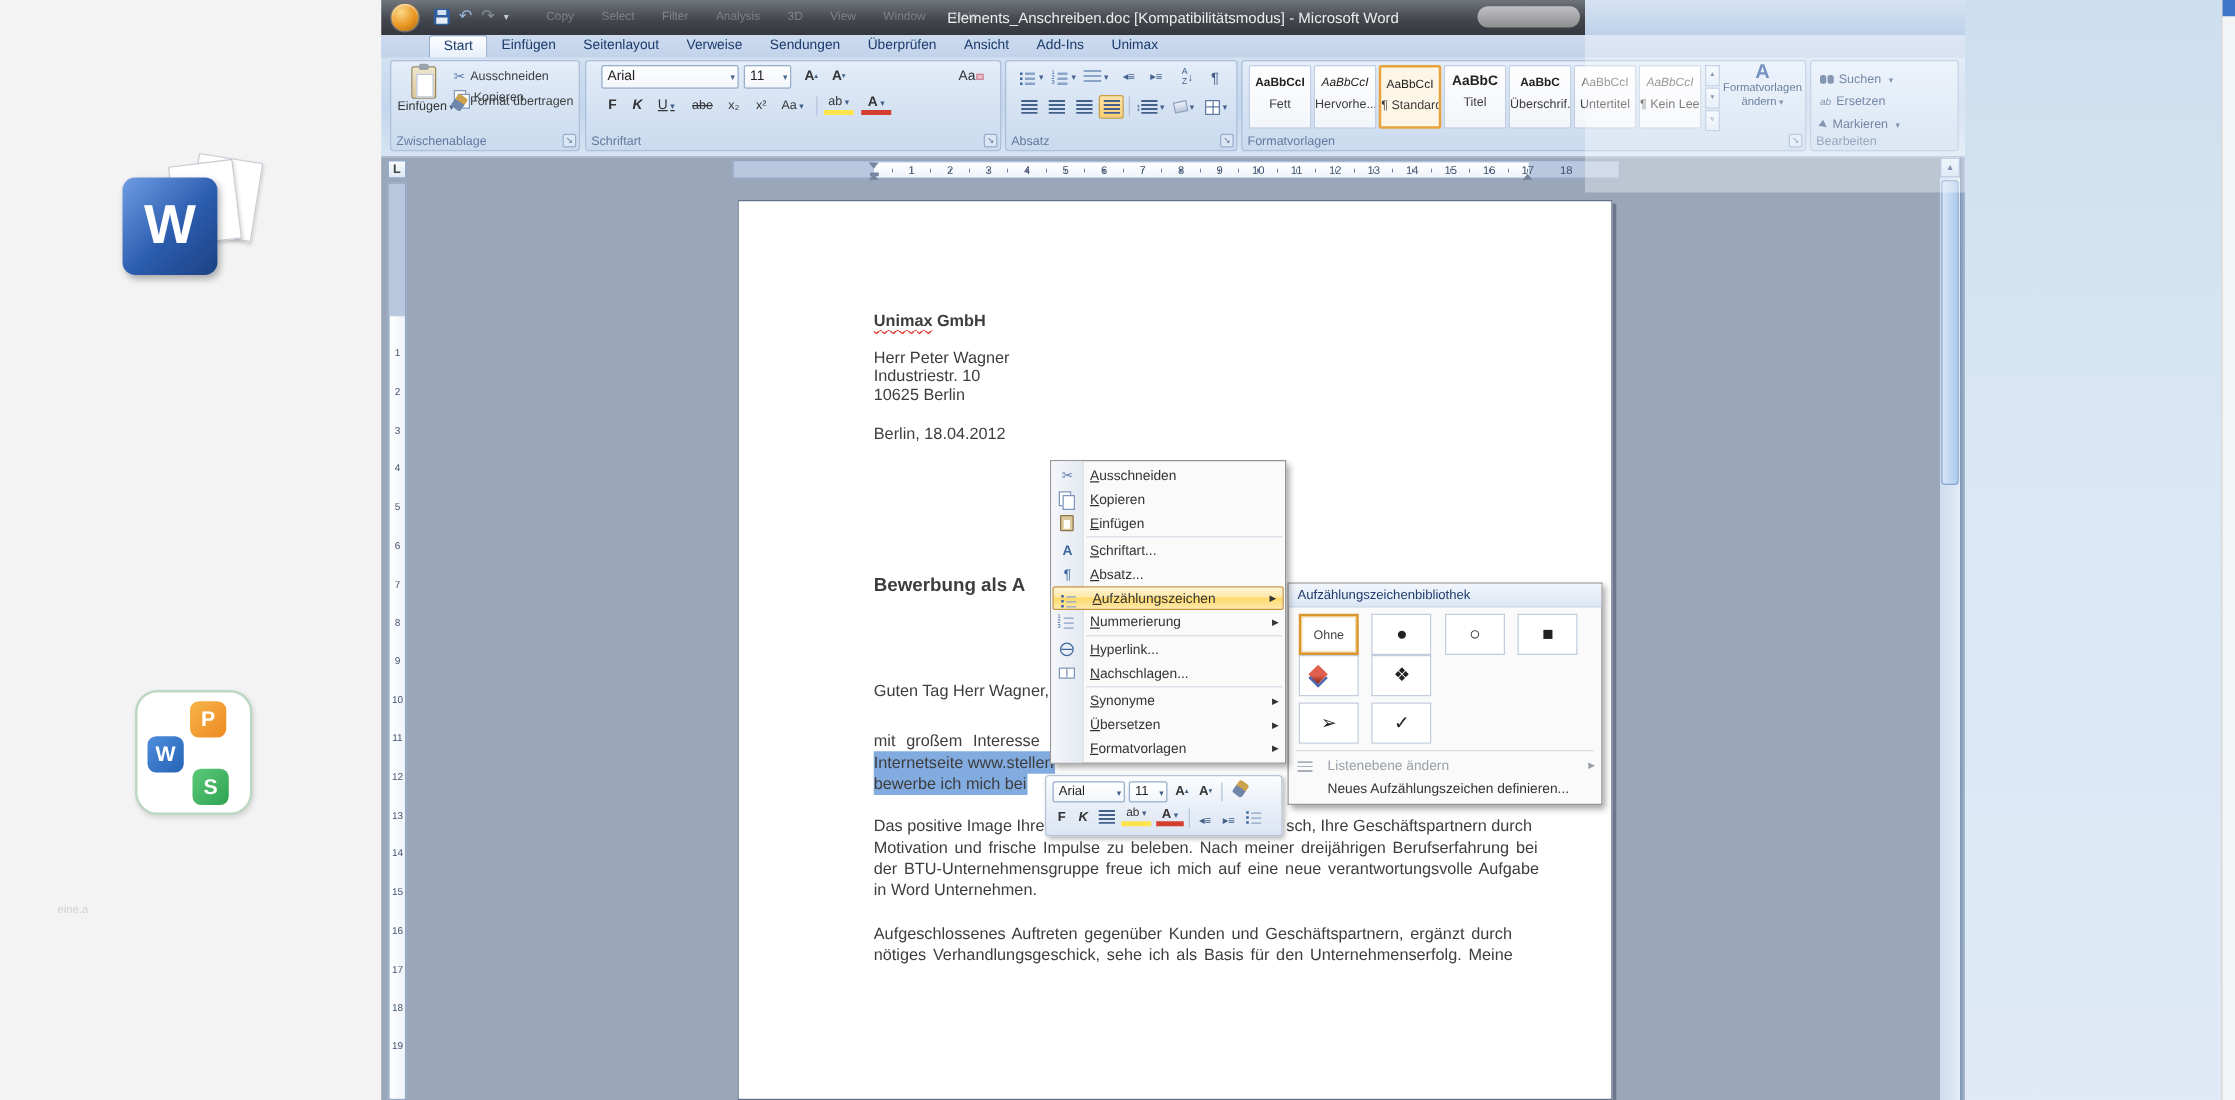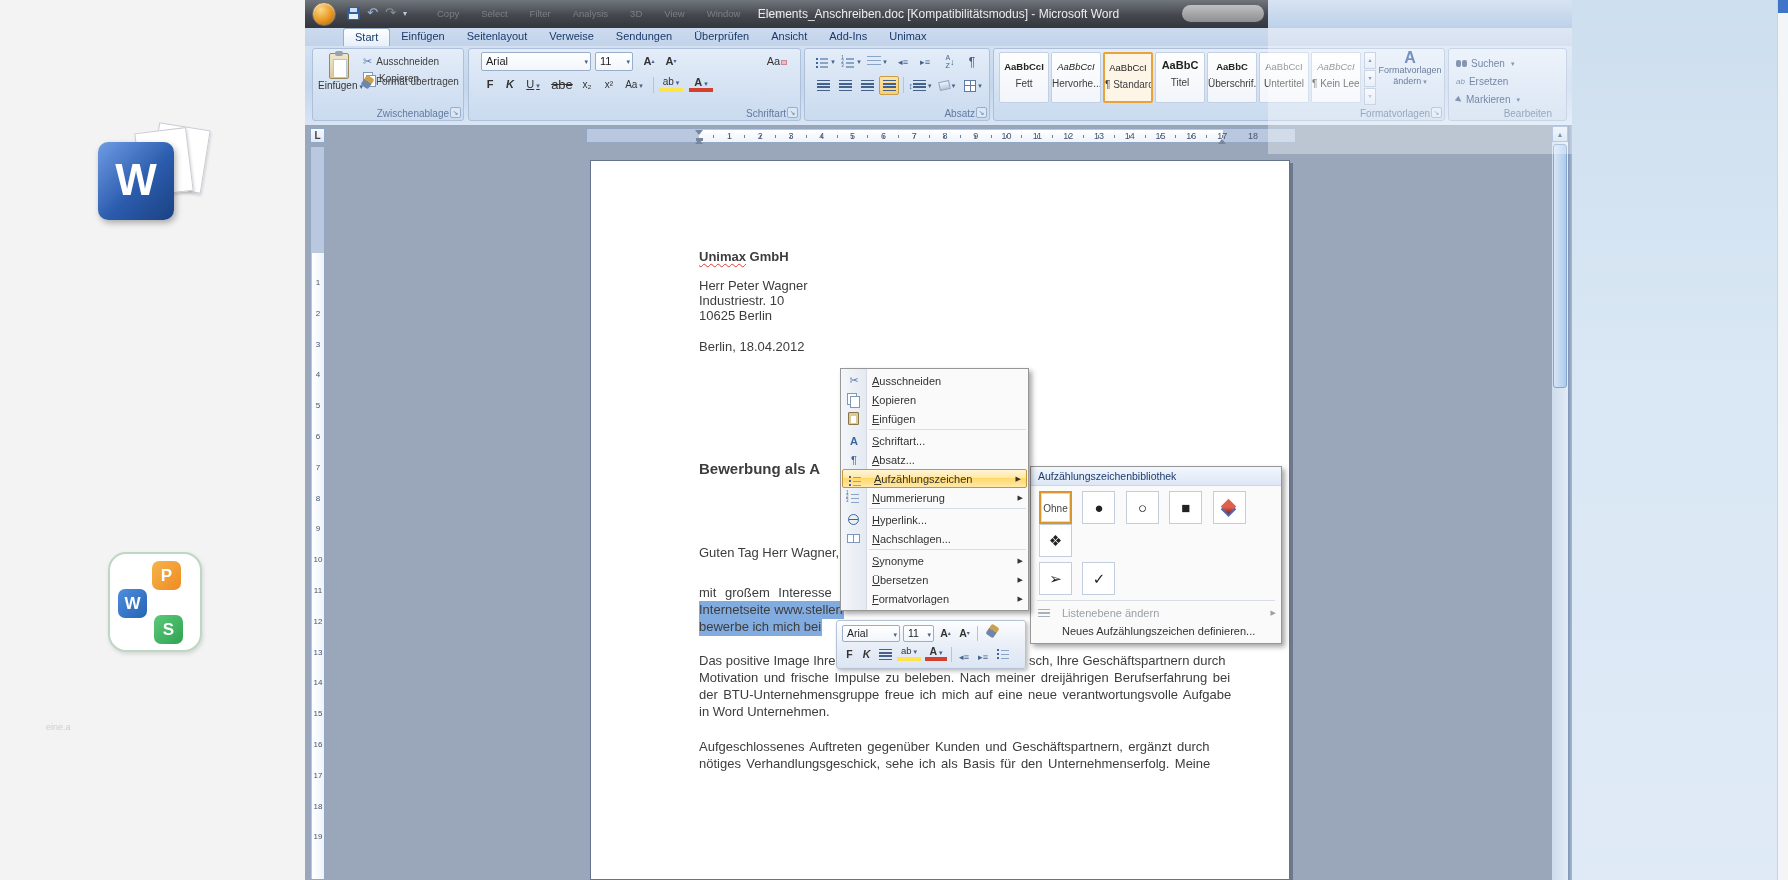--- a/index.html
+++ b/index.html
@@ -44,21 +44,21 @@
 .ghost{position:absolute;left:132px;top:8px;display:flex;gap:22px;font-size:9.5px;color:rgba(255,255,255,.27)}
 .pill{position:absolute;left:877px;top:5px;width:82px;height:17px;border-radius:9px;background:linear-gradient(180deg,#d8d8d8,#a3a3a3);opacity:.8}
 
 
 .ribbon{position:absolute;left:0;top:28px;width:1267px;height:98px;background:linear-gradient(180deg,#dce7f5 0,#d0dff1 25%,#c3d6ec 60%,#d8e5f4);border-bottom:1px solid #8ea6c4}
 .tabstrip{position:absolute;left:0;top:0;width:100%;height:18px;background:linear-gradient(180deg,#ccdaee,#c2d3ea)}
 .tabrow{position:absolute;left:38px;top:0;height:18px;display:flex}
 .tab{font-size:11px;color:#1b3a6b;padding:2px 11px 0;white-space:nowrap}
 .tab.active{background:linear-gradient(#fdfeff,#e7eff9);border:1px solid #98aecb;border-bottom:none;border-radius:3px 3px 0 0;margin-top:0}
 .grp{position:absolute;top:20px;height:73px;border:1px solid #aebfd9;border-radius:3px;background:linear-gradient(180deg,#e4edf9,#d3e1f2 60%,#cadbef)}
-.grp-label{position:absolute;bottom:1px;left:4px;right:14px;text-align:right;font-size:10px;color:#62799f;white-space:nowrap;overflow:hidden}
+.grp-label{position:absolute;bottom:1px;left:4px;right:14px;text-align:left;font-size:10px;color:#62799f;white-space:nowrap;overflow:hidden}
 .launcher{position:absolute;right:2px;bottom:2px;width:11px;height:11px;border:1px solid #98aecb;border-radius:2px;font-size:7px;line-height:9px;text-align:center;color:#62799f;background:#dce7f5}
 .dd::after{content:"▾";font-size:7px;color:#44618c;margin-left:2px}
 
 .paste{position:absolute;left:5px;top:2px;width:42px;height:60px;text-align:center;font-size:10px;color:#333}
 .ic-clipboard{margin:2px auto 1px;width:20px;height:26px;background:linear-gradient(#efe6cd,#dcc999);border:1px solid #9a8a5a;border-radius:2px;position:relative}
 .ic-clipboard::before{content:"";position:absolute;left:3px;top:5px;width:12px;height:17px;background:#fff;border:1px solid #b9c4d4}
 .ic-clipboard::after{content:"";position:absolute;left:5px;top:-3px;width:8px;height:5px;background:#9aa2ae;border-radius:2px}
 .sm{position:absolute;left:50px;height:17px;font-size:10px;color:#404040;display:flex;align-items:center;gap:4px;white-space:nowrap}
 .ic-cut{color:#5a7ab0;font-size:11px}
 .ic-copy{position:relative;width:12px;height:13px}
@@ -155,21 +155,21 @@
 .mi-globe::before{content:"";position:absolute;left:0;right:0;top:4px;height:1px;background:#3b66a0}
 .mi-book{position:absolute;left:6px;top:5px;width:13px;height:9px;background:#fff;border:1px solid #7e97bb;z-index:1}
 .mi-book::before{content:"";position:absolute;left:5px;top:0;width:1px;height:7px;background:#7e97bb}
 .mi-ul{position:absolute;left:5px;top:4px;z-index:1}
 .mi-ol{position:absolute;left:5px;top:3px;z-index:1}
 
 
 .bmenu{position:absolute;left:1030px;top:466px;width:252px;background:#fafafa;border:1px solid #979797;box-shadow:3px 3px 5px rgba(0,0,0,.35);z-index:59;padding-bottom:3px}
 .bhead{height:19px;line-height:19px;padding-left:7px;font-size:10.5px;color:#1e3c6e;background:linear-gradient(180deg,#f2f6fc,#dce7f5);border-bottom:1px solid #c9d6e8}
 .trow{padding-left:5px;margin-top:5px}
-.tile{display:inline-block;width:33px;height:33px;border:1px solid #c3cedd;background:#fff;margin:0 3px;text-align:center;vertical-align:top;position:relative}
+.tile{display:inline-block;width:48px;height:33px;border:1px solid #c3cedd;background:#fff;margin:0 3px;text-align:center;vertical-align:top;position:relative}
 .tile.none{border:2px solid #d8962c;box-shadow:inset 0 0 0 1px #f5d9a0}
 .tile .g{line-height:31px;font-size:15px;color:#222}
 .tile .gsmall{line-height:31px;font-size:10px;color:#444}
 .dia{position:absolute;left:9px;top:9px;width:11px;height:11px;transform:rotate(45deg);background:linear-gradient(135deg,#e0604e 0 55%,#7c1f12);box-shadow:2px 2px 0 rgba(46,79,163,.85)}
 .bsep{height:1px;background:#d8dde5;margin:5px 6px 3px 6px}
 .bitem{position:relative;height:18px;line-height:18px;padding-left:31px;font-size:11px;color:#333;white-space:nowrap}
 .bitem.dis{color:#9aa0a8}
 .mi-levels{position:absolute;left:7px;top:5px;width:12px;height:9px;background:repeating-linear-gradient(180deg,#aab0ba 0 1.5px,transparent 1.5px 3.5px)}
 
 
@@ -260,21 +260,21 @@
 
       <div class="grp" style="left:163px;width:333px">
         <div class="combo" style="left:12px;top:3px;width:110px"><span>Arial</span><span class="car">▾</span></div>
         <div class="combo" style="left:126px;top:3px;width:38px"><span>11</span><span class="car">▾</span></div>
         <div class="fbtn" style="left:170px;top:4px;width:20px"><b>A</b><span class="tinyup">▴</span></div>
         <div class="fbtn" style="left:192px;top:4px;width:20px"><b>A</b><span class="tinydn">▾</span></div>
         <div class="fbtn" style="left:295px;top:4px;width:26px"><span>Aa</span><span class="eraser"></span></div>
         <div class="fbtn" style="left:12px;top:27px;width:18px;font-weight:bold">F</div>
         <div class="fbtn" style="left:32px;top:27px;width:18px;font-style:italic;font-weight:bold">K</div>
         <div class="fbtn dd" style="left:52px;top:27px;width:24px;text-decoration:underline">U</div>
-        <div class="fbtn" style="left:80px;top:27px;width:26px;text-decoration:line-through;font-size:13px">abe</div>
+        <div class="fbtn" style="left:80px;top:27px;width:26px;text-decoration:line-through;font-size:10px">abe</div>
         <div class="fbtn" style="left:108px;top:27px;width:20px;font-size:10px">x₂</div>
         <div class="fbtn" style="left:130px;top:27px;width:20px;font-size:10px">x²</div>
         <div class="fbtn dd" style="left:152px;top:27px;width:26px;font-size:10px">Aa</div>
         <div class="sep-v" style="left:184px;top:28px;height:16px"></div>
         <div class="fbtn dd bbar-y" style="left:190px;top:27px;width:24px;font-size:10px;height:16px;line-height:12px">ab</div>
         <div class="fbtn dd bbar-r" style="left:220px;top:27px;width:24px;font-weight:bold;height:16px;line-height:12px">A</div>
         <div class="grp-label">Schriftart</div>
         <div class="launcher">↘</div>
       </div>
 

